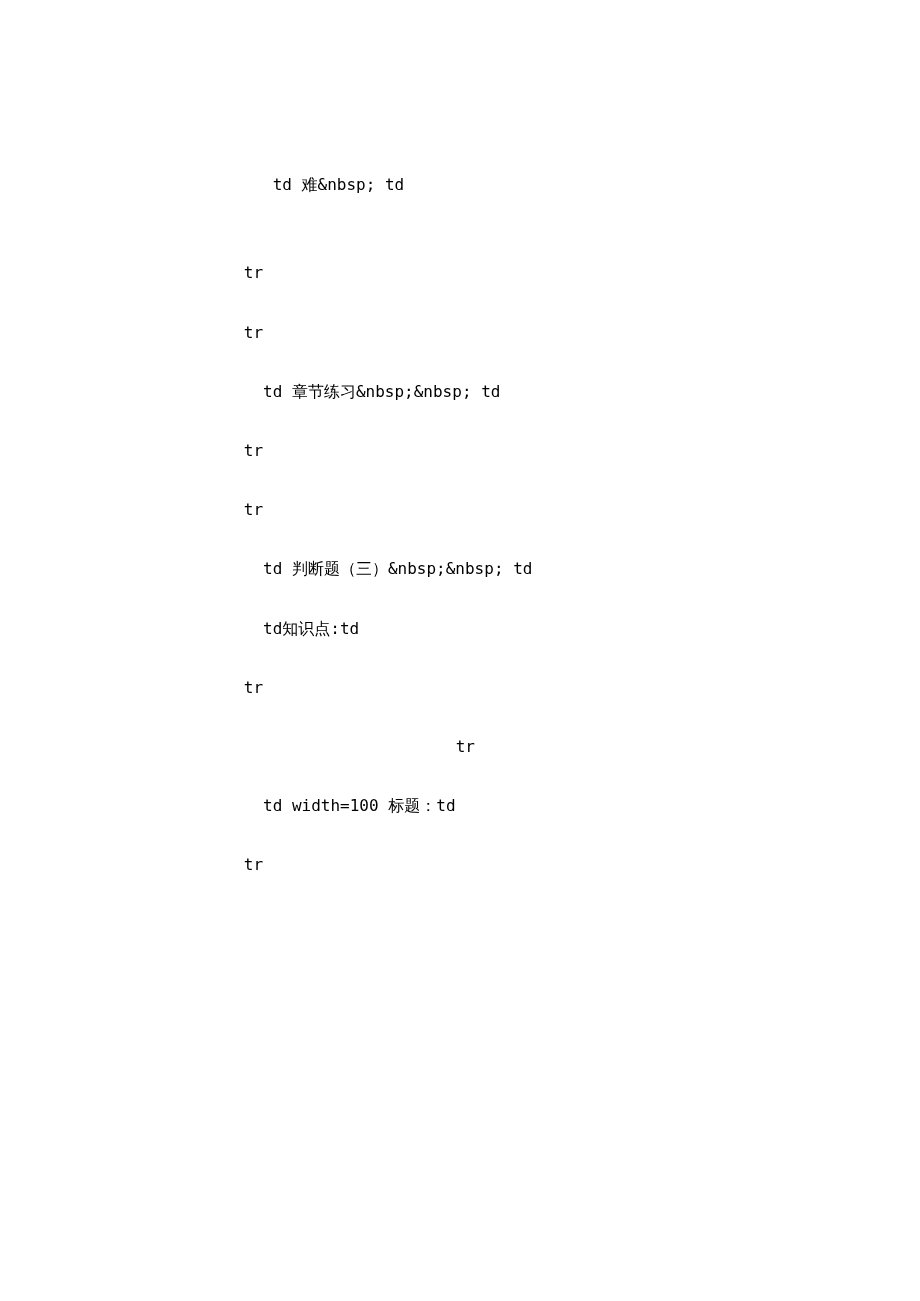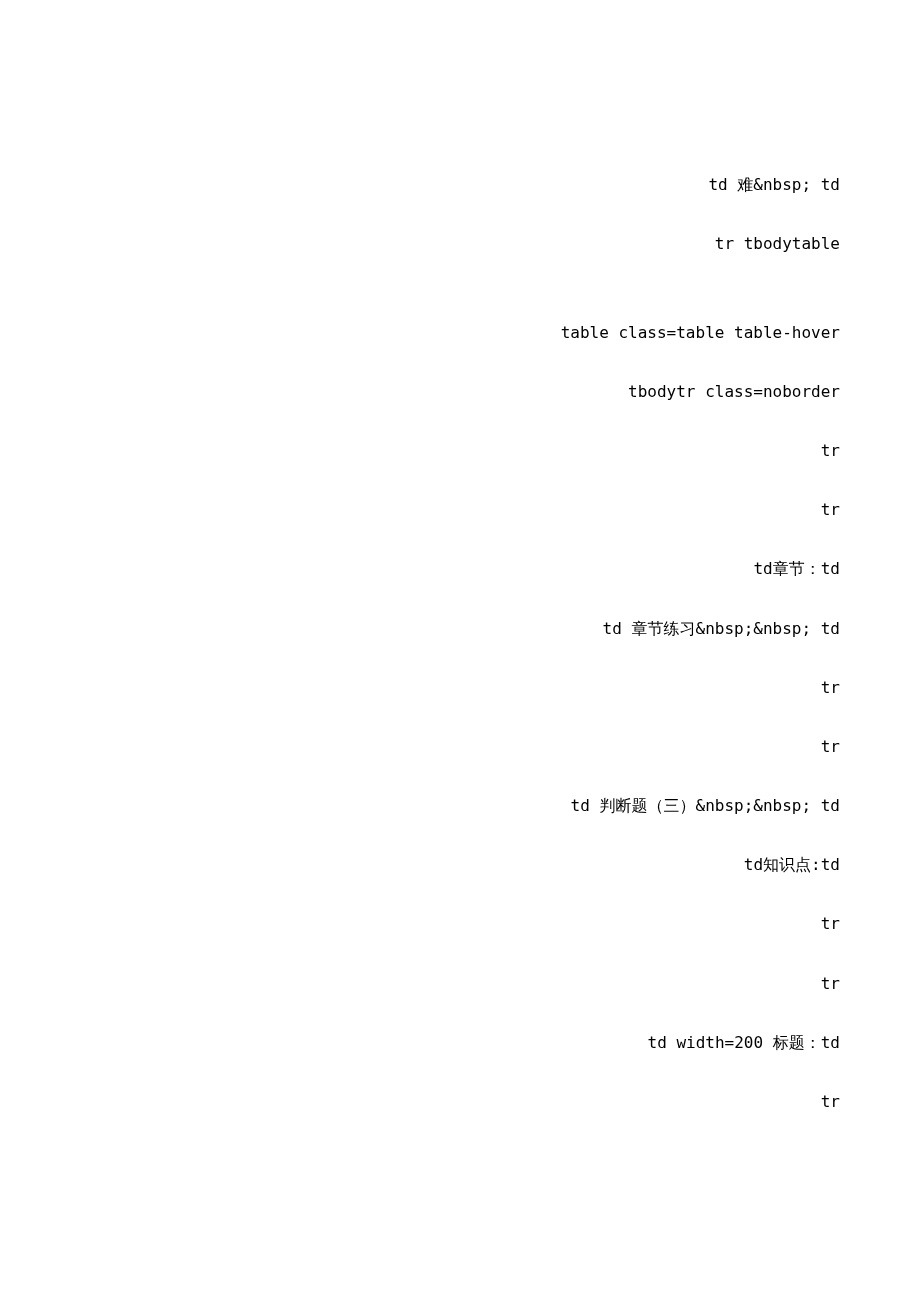--- a/index.html
+++ b/index.html
@@ -10,42 +10,38 @@
     height: 1301px;
     font-family: "SimSun", "宋体", monospace;
     font-size: 16px;
     color: #000;
     line-height: 1.85;
   }
   .page {
     padding: 140px 80px 0 80px;
     white-space: pre;
   }
-  .ln { display: block; text-align: right; }
+  .ln { display: block; }
 </style>
 </head>
 <body>
 
 <div class="page">
 <span class="ln">                    td 难&amp;nbsp; td</span>
-<span class="ln">                    tr tbodytable</span>
 <span class="ln"></span>
-<span class="ln">table class=table table-hover</span>
-<span class="ln">                             tbodytr class=noborder</span>
 <span class="ln">                 tr</span>
 <span class="ln">                 tr</span>
-<span class="ln">                   td章节：td</span>
 <span class="ln">                   td 章节练习&amp;nbsp;&amp;nbsp; td</span>
 <span class="ln">                 tr</span>
 <span class="ln">                 tr</span>
 <span class="ln">                   td 判断题（三）&amp;nbsp;&amp;nbsp; td</span>
 <span class="ln">                   td知识点:td</span>
 <span class="ln">                 tr</span>
 <span class="ln">                                       tr</span>
-<span class="ln">                   td width=200 标题：td</span>
+<span class="ln">                   td width=100 标题：td</span>
 <span class="ln">                 tr</span>
 
 
 
 
 
 
 
 
 

